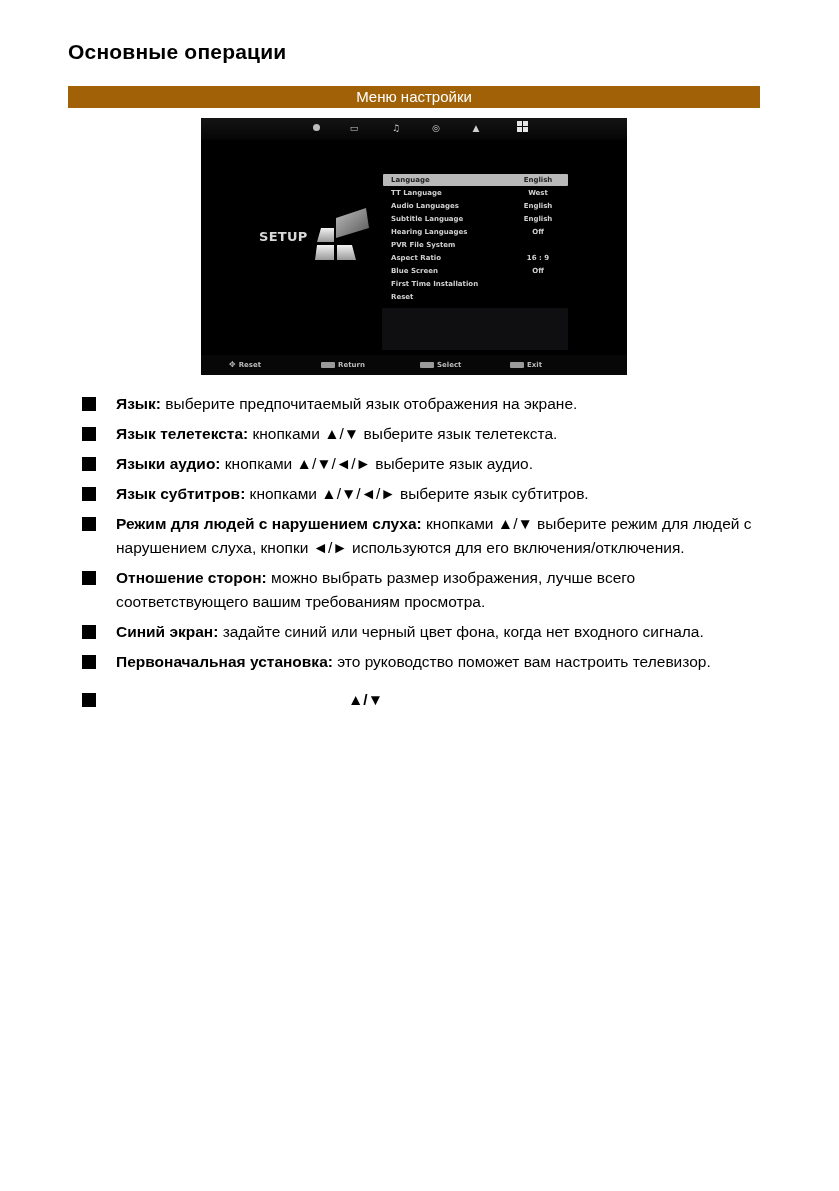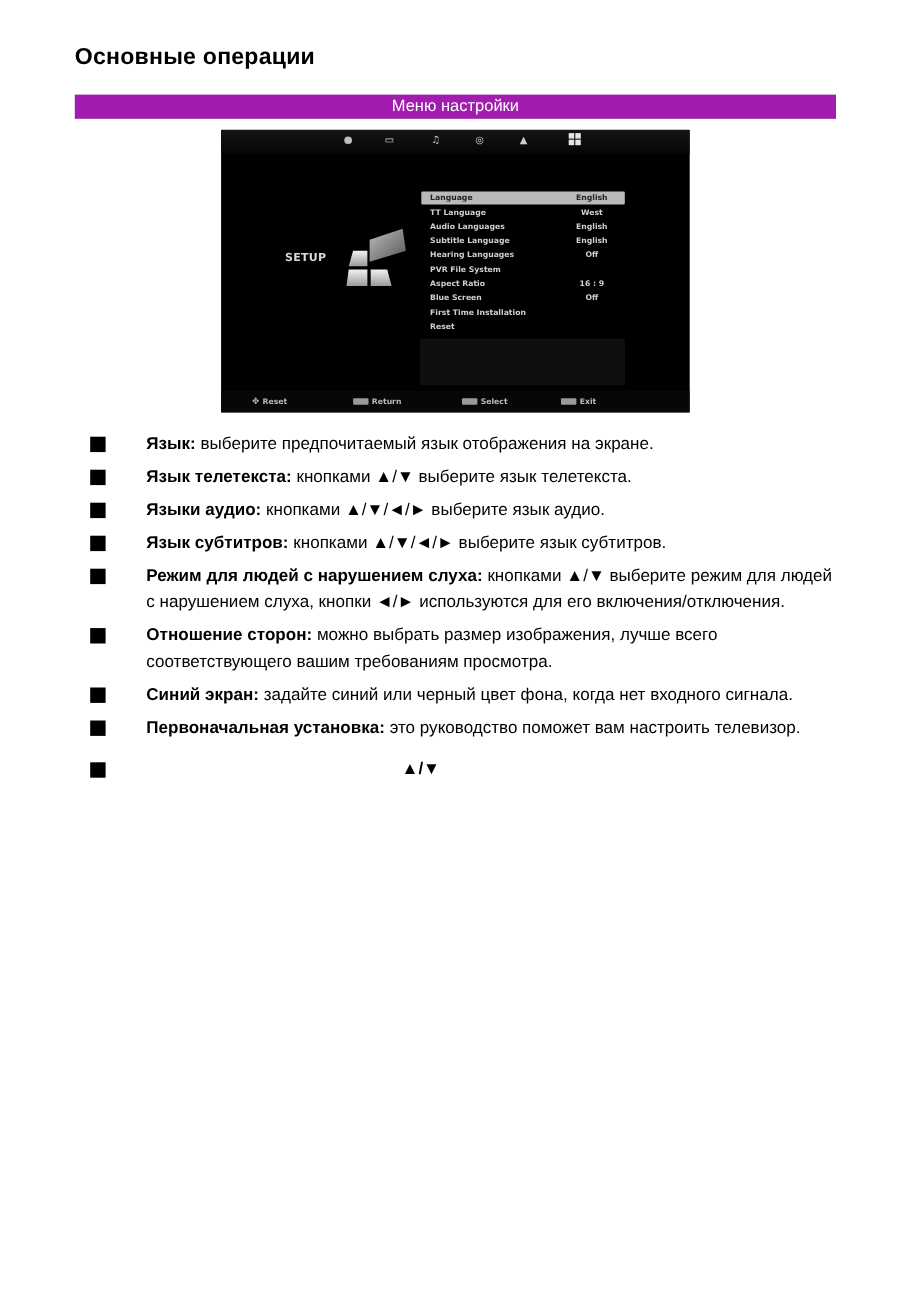--- a/index.html
+++ b/index.html
@@ -7,21 +7,21 @@
       width: 839px; height: 1191px; position: relative; overflow: hidden;
       font-family: "Liberation Sans", sans-serif; color: #000;
     }
     .page-title {
       position: absolute; left: 68px; top: 40px;
       font-size: 21px; font-weight: bold; letter-spacing: 0.2px;
       font-family: "Liberation Sans", sans-serif;
     }
     .section-bar {
       position: absolute; left: 68px; top: 86px; width: 692px; height: 22px;
-      background: #a21caf; color: #fff; text-align: center;
+      background: #a16207; color: #fff; text-align: center;
       font-size: 15px; line-height: 22px;
     }
     
     .tv {
       position: absolute; left: 201px; top: 118px; width: 426px; height: 257px;
       background: #000; overflow: hidden;
       font-family: "DejaVu Sans", sans-serif;
     }
     .tv-topbar {
       position: absolute; left: 0; top: 0; width: 100%; height: 22px;
@@ -29,21 +29,21 @@
     }
     .tv-icon {
       position: absolute; top: 5px; width: 10px; height: 10px;
       color: #cfcfcf; font-size: 9px; line-height: 10px; text-align: center;
     }
     .tv-icon.dot::before { content: ""; display:block; width:7px; height:7px; margin:1px auto; border-radius:50%; background:#bdbdbd; }
     .tv-icon.grid { width: 12px; height: 12px; top: 3px; }
     .tv-icon.grid span { position:absolute; width:5px; height:5px; background:#e6e6e6; }
     .setup-label {
       position: absolute; left: 58px; top: 111px;
-      color: #d8d8d8; font-size: 10px; font-weight: bold; letter-spacing: 0.3px;
+      color: #d8d8d8; font-size: 13px; font-weight: bold; letter-spacing: 0.3px;
     }
     .setup-logo { position: absolute; left: 113px; top: 88px; width: 60px; height: 56px; }
     .menu-panel {
       position: absolute; left: 181px; top: 190px; width: 186px; height: 42px;
       background: #0f0f11;
     }
     .menu-list { position: absolute; left: 182px; top: 56px; width: 185px; }
     .menu-row {
       position: relative; height: 13px; font-size: 7px; font-weight: bold;
       color: #d0d0d0; line-height: 13px;
@@ -57,21 +57,21 @@
     .tv-bottombar {
       position: absolute; left: 0; bottom: 0; width: 100%; height: 20px;
       background: #070707; font-size: 7px; font-weight: bold; color: #bcbcbc;
     }
     .hint { position: absolute; top: 5px; line-height: 10px; }
     .key { display:inline-block; width: 14px; height: 6px; background:#9a9a9a; border-radius:1px; margin-right:3px; vertical-align: middle; }
     .move-icon { display:inline-block; margin-right:3px; font-size: 8px; }
 
     
     .items { position: absolute; left: 82px; top: 392px; width: 680px; }
-    .item { position: relative; padding-left: 51px; font-size: 15.5px; line-height: 24px; margin-bottom: 6px; }
+    .item { position: relative; padding-left: 34px; font-size: 15.5px; line-height: 24px; margin-bottom: 6px; }
     .bullet {
       position: absolute; left: 0; top: 5px; width: 14px; height: 14px; background: #000;
     }
     .item b { font-weight: bold; }
   </style>
 </head>
 <body>
 
 <div class="page-title">Основные операции</div>
 <div class="section-bar">Меню настройки</div>

